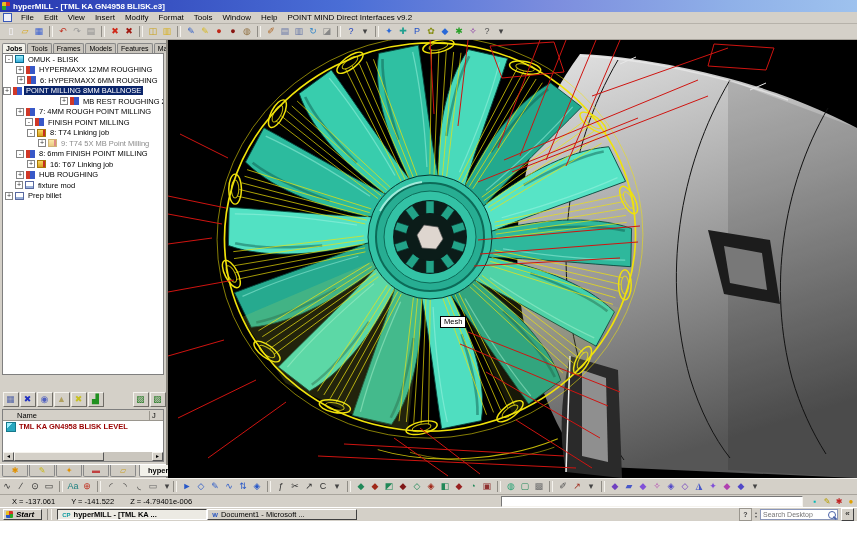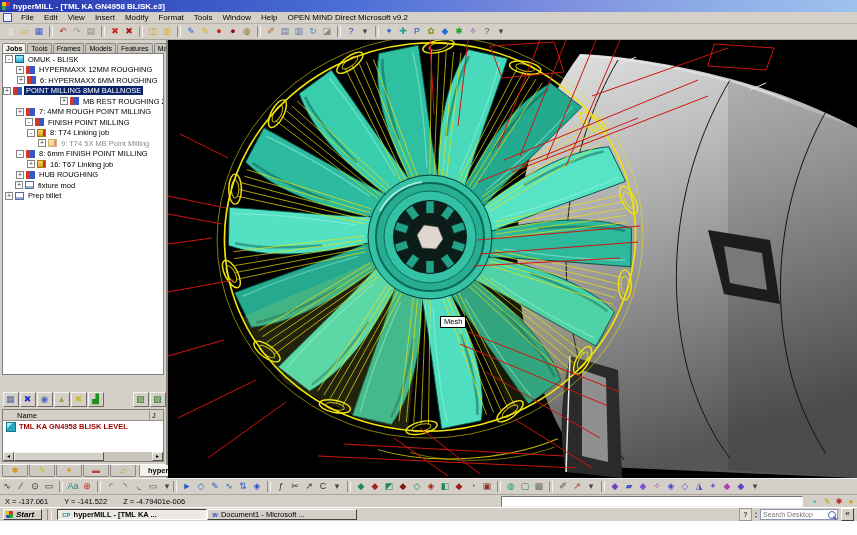--- a/index.html
+++ b/index.html
@@ -68,21 +68,21 @@
   
   .viewport{position:absolute;left:168px;top:40px;width:689px;height:438px;background:#000}
   .viewport svg{position:absolute;left:0;top:0}
   .tip{position:absolute;left:272px;top:276px;background:#fff;border:1px solid #000;font-size:7.5px;
     line-height:10px;padding:0 3px;color:#000}
   
   .botrow{position:absolute;left:0;top:478px;width:857px;height:16px;background:#d4d0c8;display:flex;
     align-items:center;box-sizing:border-box;border-top:1px solid #f5f3ee;white-space:nowrap;overflow:hidden}
   .g170{width:170px;flex:none}
   .statusbar{position:absolute;left:0;top:494px;width:857px;height:13px;background:#d4d0c8;display:flex;
-    align-items:center;font-size:7.5px;padding-left:5px;box-sizing:border-box;border-top:1px solid #a8a49c;white-space:nowrap}
+    align-items:center;font-size:7.5px;padding-left:12px;box-sizing:border-box;border-top:1px solid #a8a49c;white-space:nowrap}
   .statusbar .coord{margin-right:16px}
   .sfield{margin-left:auto;width:300px;height:9px;background:#fff;border:1px solid;border-color:#777 #f5f3ee #f5f3ee #777;flex:none;margin-right:6px}
   .statusbar .ic{width:11px;height:11px;font-size:8px}
   
   .taskbar{position:absolute;left:0;top:507px;width:857px;height:14px;background:#d4d0c8;border-top:1px solid #fff;
     display:flex;align-items:center;gap:3px;padding:1px 3px;box-sizing:border-box;white-space:nowrap}
   .start{height:11px;display:flex;align-items:center;gap:3px;font-size:8px;font-weight:bold;font-style:italic;
     background:#d4d0c8;border:1px solid;border-color:#fff #404040 #404040 #fff;padding:0 7px 0 2px;font-family:inherit}
   .winlogo{width:7px;height:7px;flex:none;border-radius:1px;
     background:conic-gradient(#d83028 0 25%,#28a828 0 50%,#2858c8 0 75%,#e8c020 0)}
@@ -118,21 +118,21 @@
     <span class="grp">
         <span class="mi">File</span>
         <span class="mi">Edit</span>
         <span class="mi">View</span>
         <span class="mi">Insert</span>
         <span class="mi">Modify</span>
         <span class="mi">Format</span>
         <span class="mi">Tools</span>
         <span class="mi">Window</span>
         <span class="mi">Help</span>
-        <span class="mi">OPEN MIND Direct Microsoft v9.2</span>
+        <span class="mi">POINT MIND Direct Interfaces v9.2</span>
       </span>
   </div>
 
   <div class="tbrow">
       <span class="ic" style="color: rgb(248, 248, 255);">▯</span>
       <span class="ic" style="color: rgb(216, 168, 32);">▱</span>
       <span class="ic" style="color: rgb(58, 95, 208);">▦</span>
       <span class="sep"></span>
       <span class="ic" style="color: rgb(192, 48, 32);">↶</span>
       <span class="ic" style="color: rgb(154, 154, 154);">↷</span>

